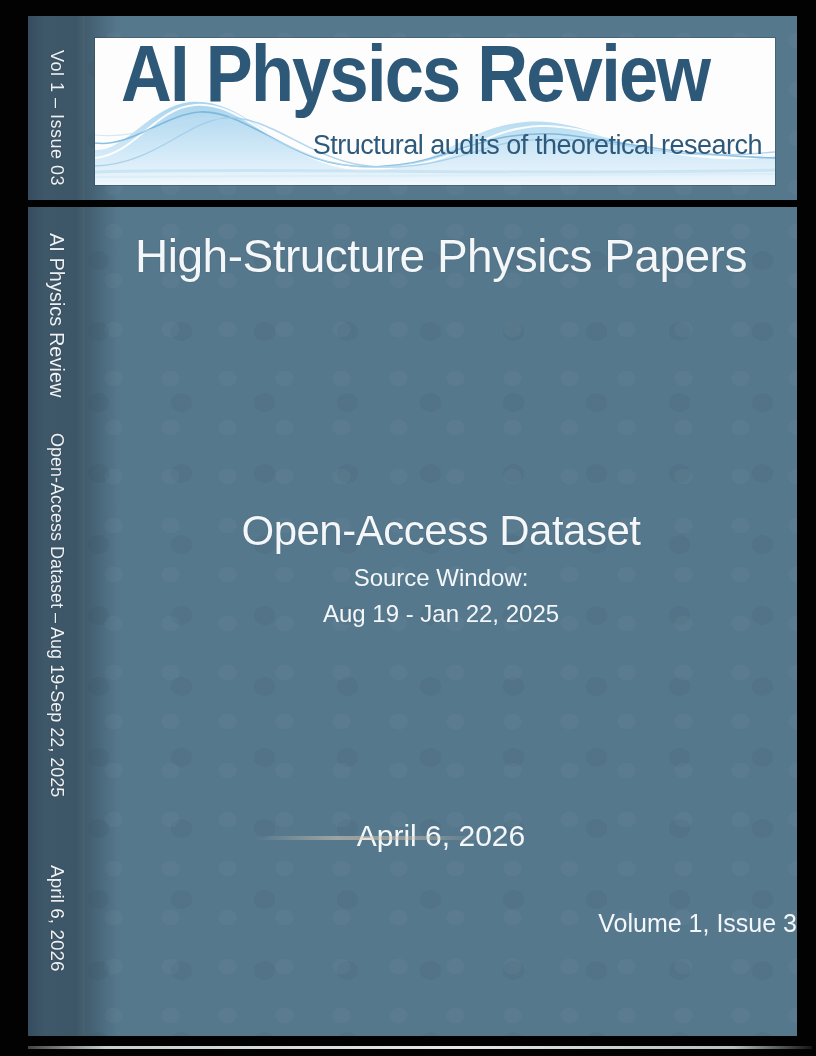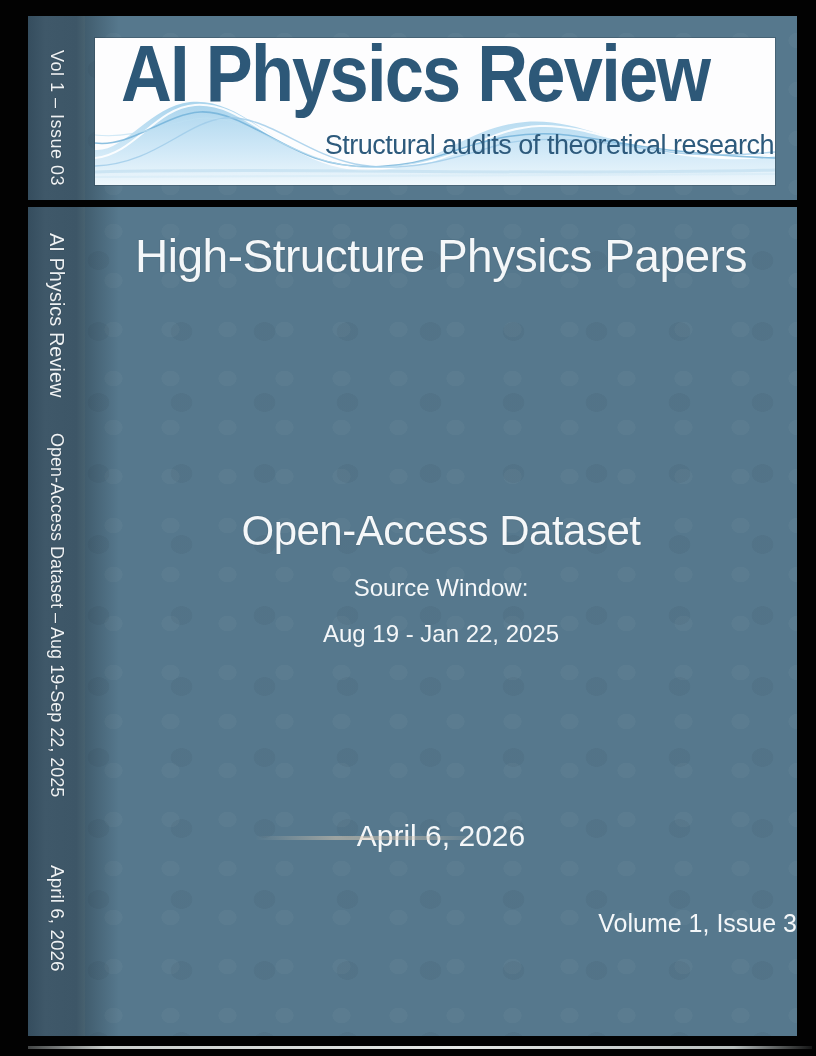--- a/index.html
+++ b/index.html
@@ -57,21 +57,21 @@
     position: absolute; left: 26px; top: -10px;
     font-size: 80px; font-weight: bold;
     letter-spacing: -2px;
     color: #2d5878;
     transform: scaleX(0.88);
     transform-origin: left top;
     white-space: nowrap;
     z-index: 2;
   }
   .tagline {
-    position: absolute; right: 1px; top: 92px;
+    position: absolute; right: 13px; top: 92px;
     font-size: 27px;
     color: #2d5a7c;
     letter-spacing: -0.5px;
     white-space: nowrap;
     z-index: 3;
     text-align: center;
   }
   .waves {
     position: absolute; left: 0; right: 0; bottom: 0; height: 97px; z-index: 1;
   }
@@ -98,21 +98,21 @@
     letter-spacing: -0.5px;
     text-shadow: 0 0 1px rgba(25,40,50,0.5);
   }
   .center-block { position: absolute; left: 0; right: 0; top: 298px; }
   .dataset-heading {
     font-size: 42px;
     letter-spacing: -0.5px;
     line-height: 52px;
     text-shadow: 0 0 1px rgba(25,40,50,0.5);
   }
-  .source-line { font-size: 24px; line-height: 30px; margin-top: 16px; }
+  .source-line { font-size: 24px; line-height: 30px; margin-top: 6px; }
   .pub-date {
     position: absolute; left: 0; right: 0; top: 612px;
     font-size: 30px;
   }
   .volume-issue {
     position: absolute; left: 0; right: 0; top: 702px;
     font-size: 25px;
     text-align: right;
   }
   .glare {

